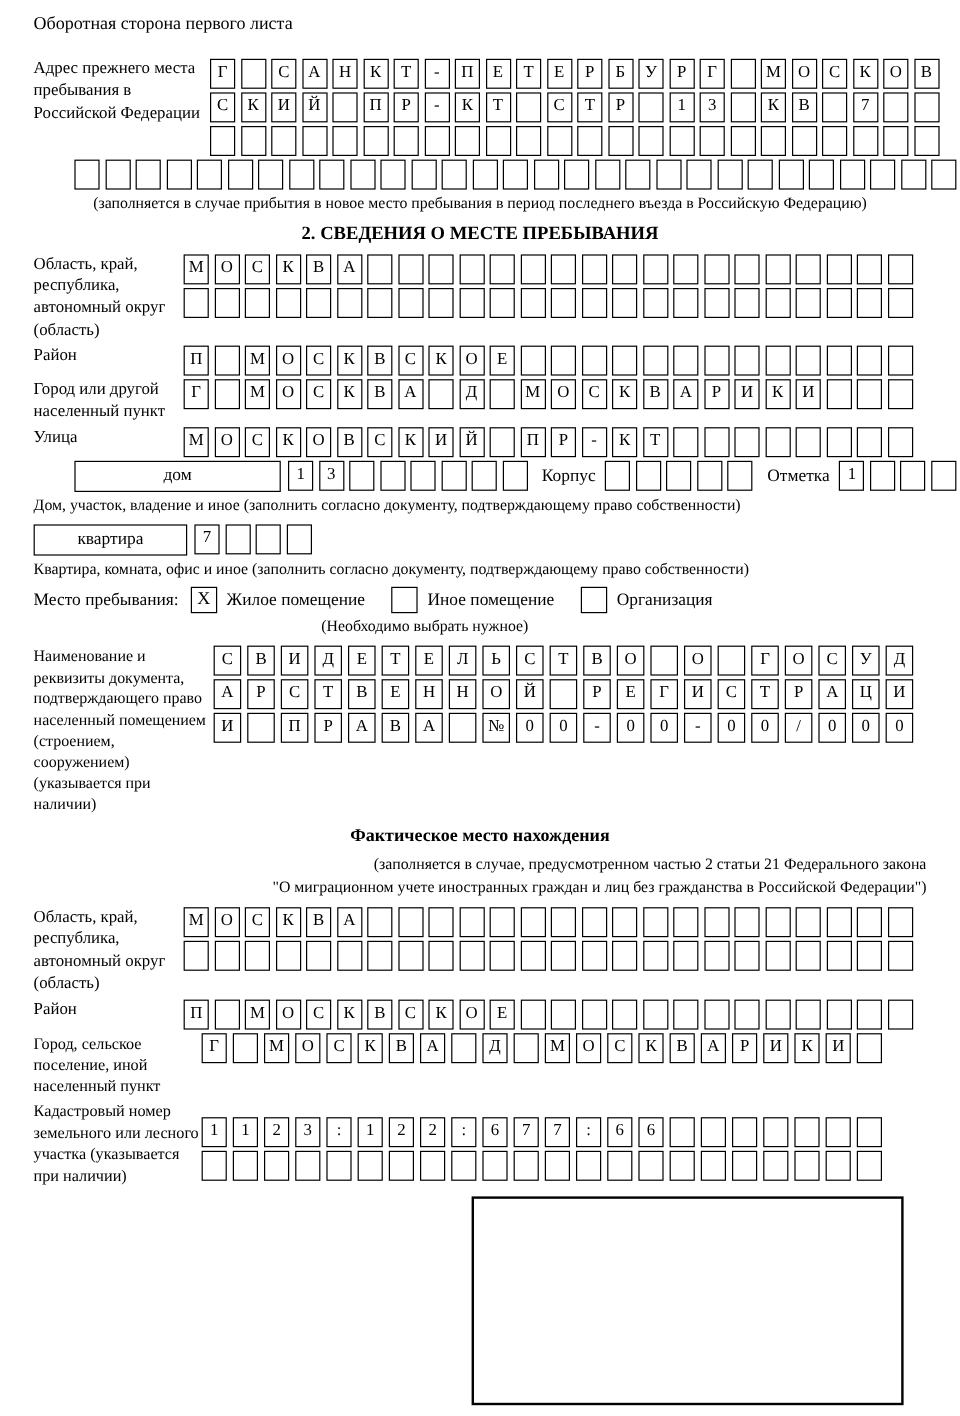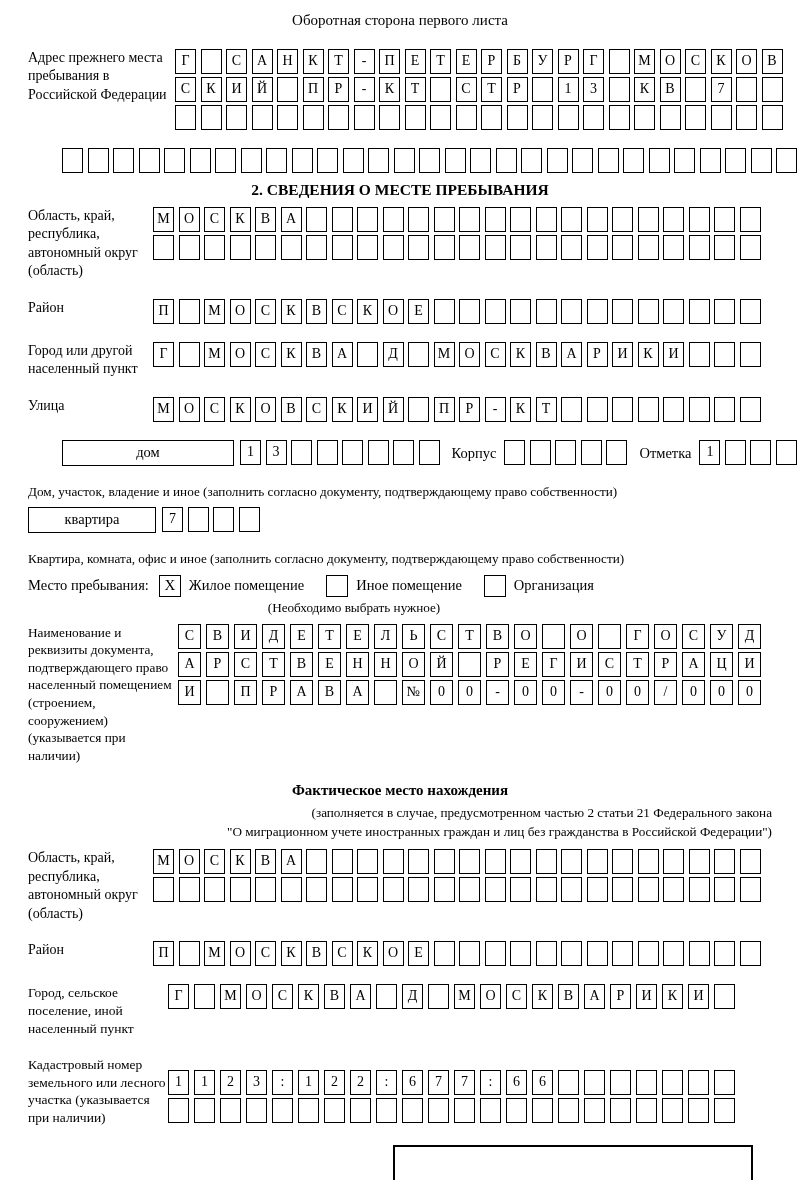--- a/index.html
+++ b/index.html
@@ -2,22 +2,22 @@
 <html><head>
 <meta charset="utf-8">
 <style>
   html,body{margin:0;padding:0;background:#ffffff;color:#000;}
   .page{
     width:800px;height:1180px;overflow:hidden;box-sizing:border-box;
     padding:12px 28px 0 28px;
     font-family:"Liberation Serif","DejaVu Serif",serif;
     background:#fff;
   }
-  .hdr-right{text-align:center;font-size:15px;margin-bottom:20px;}
-  .field{display:flex;align-items:flex-start;margin-bottom:18px;}
+  .hdr-right{text-align:left;font-size:15px;margin-bottom:20px;}
+  .field{display:flex;align-items:flex-start;margin-bottom:3px;}
   .flabel{font-size:14px;line-height:1.32;flex:0 0 auto;}
   .rows{display:flex;flex-direction:column;gap:3px;}
   .cells{display:flex;gap:4.5px;}
   .cell{
     flex:0 0 21px;width:21px;height:25px;border:1.6px solid #000;
     box-sizing:border-box;text-align:center;font-size:14px;line-height:22px;
     overflow:hidden;
   }
   .cells.wide .cell{flex:0 0 23px;width:23px;}
   .cells.wide{gap:5px;}
@@ -162,20 +162,21 @@
       <span class="cell"></span>
       <span class="cell"></span>
       <span class="cell"></span>
       <span class="cell"></span>
       <span class="cell"></span>
       <span class="cell"></span>
       <span class="cell"></span>
       <span class="cell"></span>
       <span class="cell"></span>
     </div>
+  <div class="caption center">(заполняется в случае прибытия в новое место пребывания в период последнего въезда в Российскую Федерацию)</div>
 
   <div class="sec-title">2. СВЕДЕНИЯ О МЕСТЕ ПРЕБЫВАНИЯ</div>
 
   <div class="field">
     <div class="flabel" style="width:125px">Область, край, республика, автономный округ (область)</div>
     <div class="rows">
       <div class="cells">
           <span class="cell">М</span>
           <span class="cell">О</span>
           <span class="cell">С</span>

